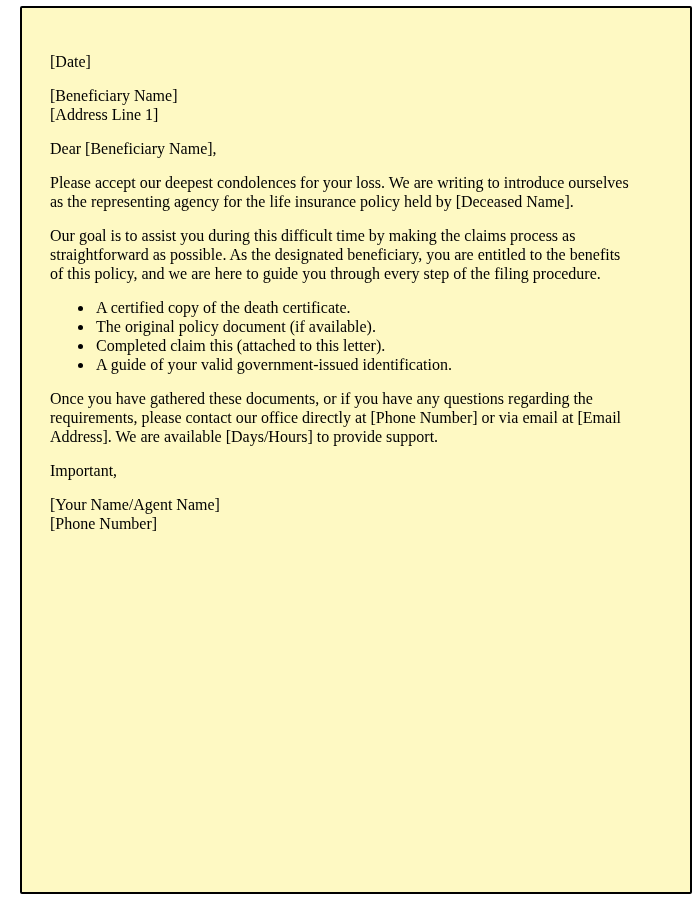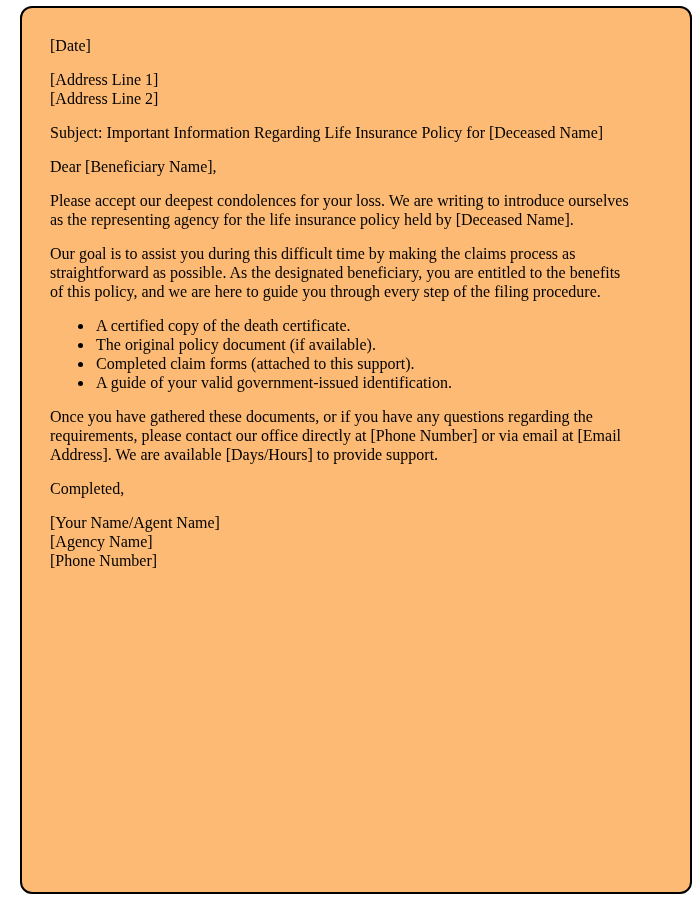--- a/index.html
+++ b/index.html
@@ -16,24 +16,24 @@
     height: 900px;
     background: #ffffff;
     overflow: hidden;
   }
   .page {
     position: absolute;
     left: 20px;
     top: 6px;
     width: 672px;
     height: 888px;
-    background: #fdba74;
+    background: #fef9c3;
     border: 2px solid #000000;
-    border-radius: 12px;
-    padding: 28px 58px 0 28px;
+    border-radius: 2px;
+    padding: 44px 58px 0 28px;
     font-size: 16px;
     line-height: 19px;
   }
   .block {
     margin-bottom: 15px;
   }
   .line {
     display: block;
   }
   ul.doc-list {
@@ -48,45 +48,43 @@
 </style>
 </head>
 <body>
 
 <div class="canvas">
   <div class="page">
 
     <div class="block">[Date]</div>
 
     <div class="block">
+      <span class="line">[Beneficiary Name]</span>
       <span class="line">[Address Line 1]</span>
-      <span class="line">[Address Line 2]</span>
     </div>
 
-    <div class="block">Subject: Important Information Regarding Life Insurance Policy for [Deceased Name]</div>
 
     <div class="block">Dear [Beneficiary Name],</div>
 
     <div class="block">Please accept our deepest condolences for your loss. We are writing to introduce ourselves as the representing agency for the life insurance policy held by [Deceased Name].</div>
 
     <div class="block">Our goal is to assist you during this difficult time by making the claims process as straightforward as possible. As the designated beneficiary, you are entitled to the benefits of this policy, and we are here to guide you through every step of the filing procedure.</div>
 
 
     <ul class="doc-list">
       <li>A certified copy of the death certificate.</li>
       <li>The original policy document (if available).</li>
-      <li>Completed claim forms (attached to this support).</li>
+      <li>Completed claim this (attached to this letter).</li>
       <li>A guide of your valid government-issued identification.</li>
     </ul>
 
     <div class="block">Once you have gathered these documents, or if you have any questions regarding the requirements, please contact our office directly at [Phone Number] or via email at [Email Address]. We are available [Days/Hours] to provide support.</div>
 
 
-    <div class="block">Completed,</div>
+    <div class="block">Important,</div>
 
     <div class="block">
       <span class="line">[Your Name/Agent Name]</span>
-      <span class="line">[Agency Name]</span>
       <span class="line">[Phone Number]</span>
     </div>
 
   </div>
 </div>
 
 </body></html>

